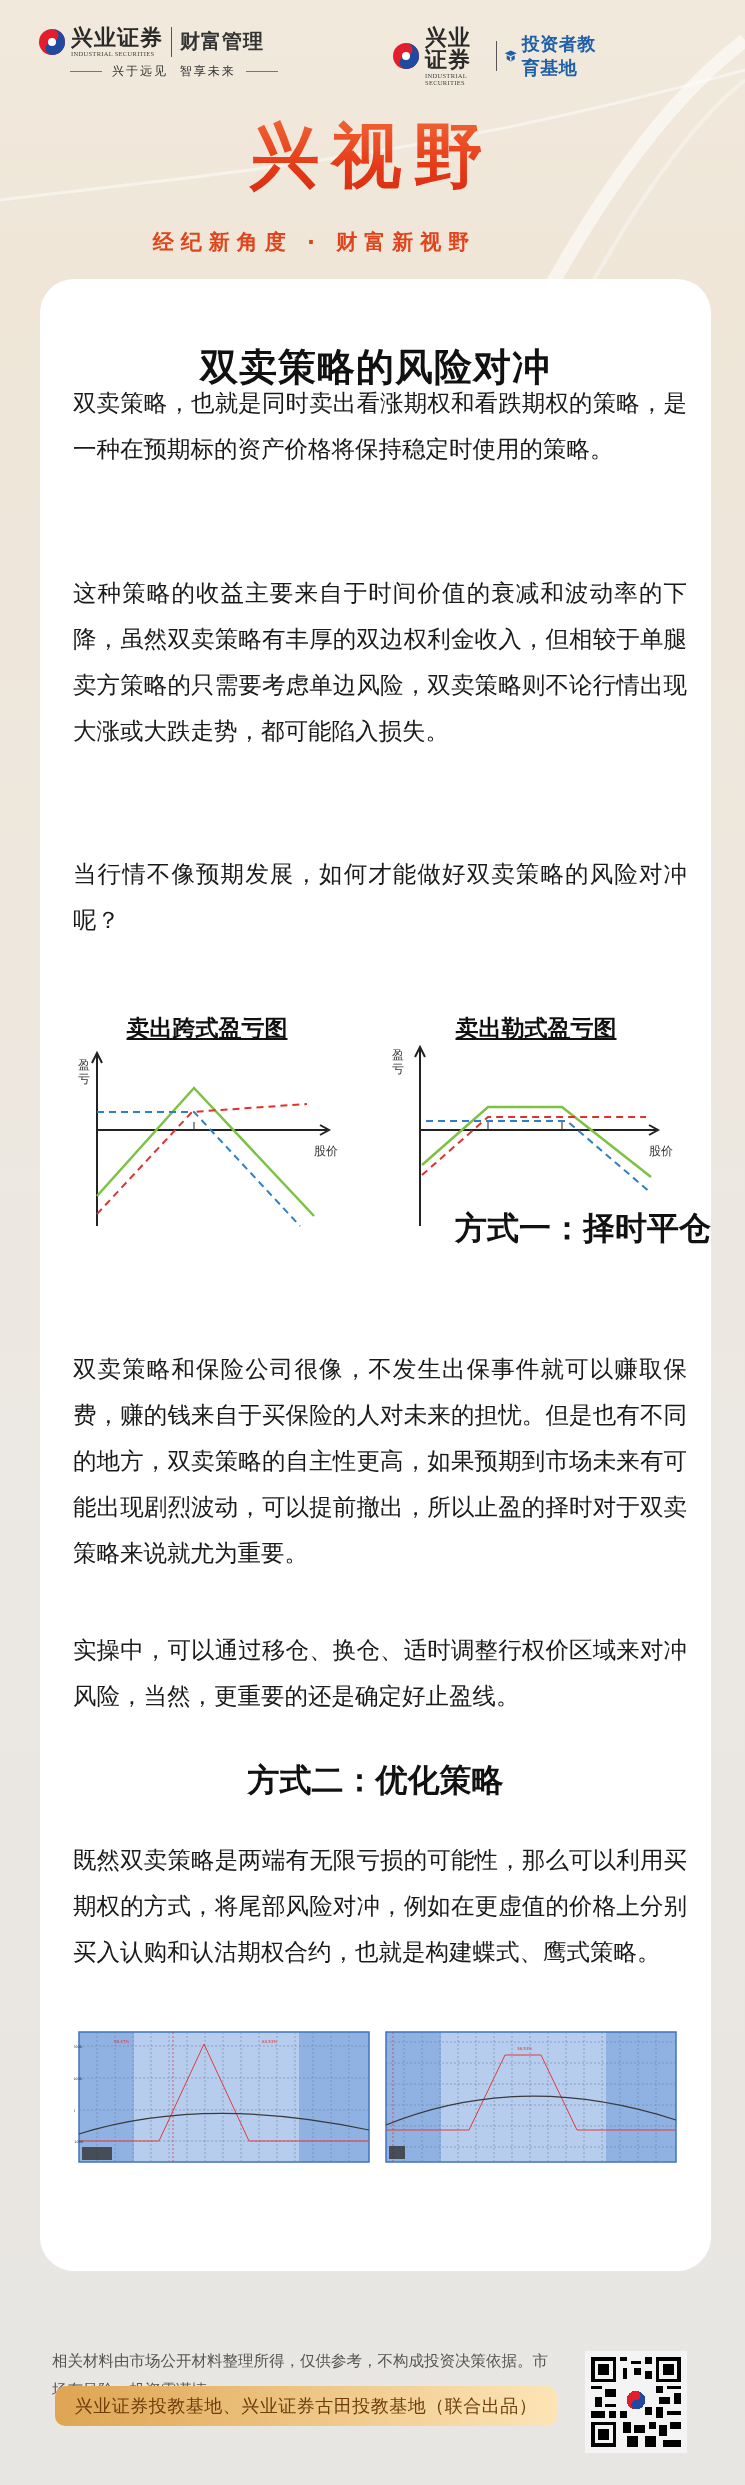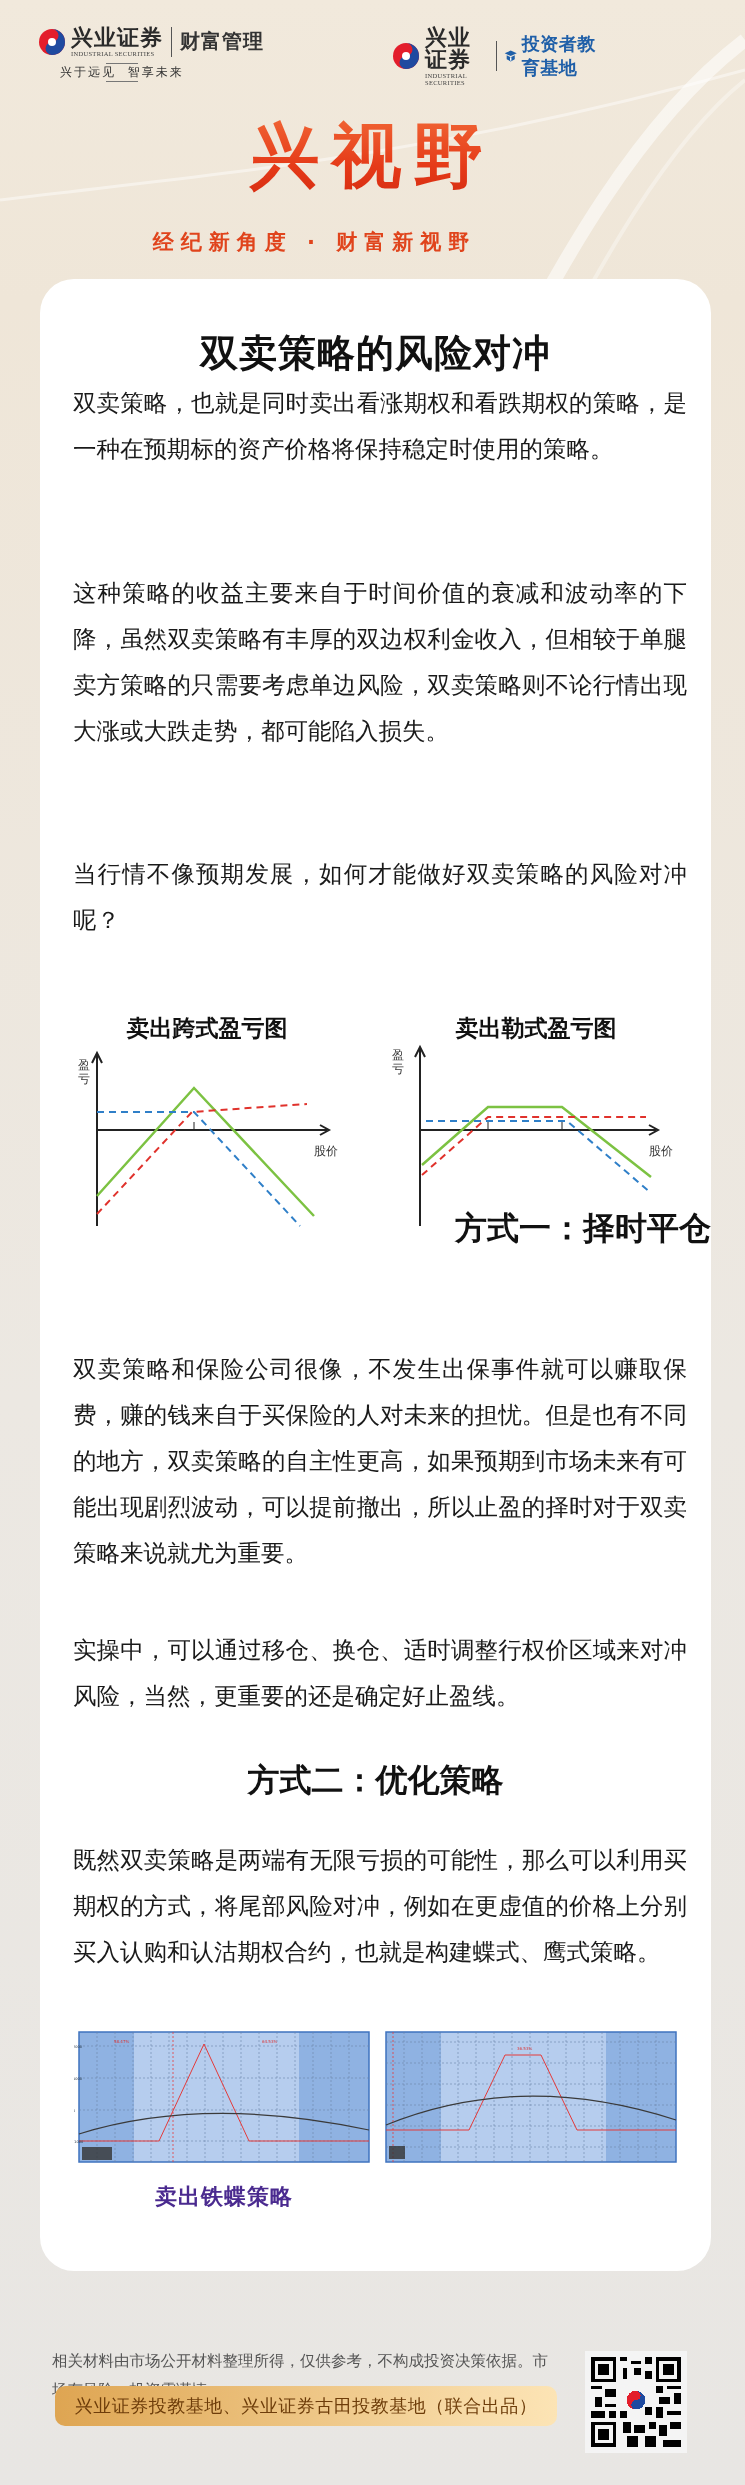--- a/index.html
+++ b/index.html
@@ -22,21 +22,21 @@
   .brand-right { left: 392px; top: 26px; }
   .logo-mark { width: 28px; height: 28px; flex: none; }
   .brand-text { margin-left: 5px; display: flex; flex-direction: column; line-height: 1; }
   .brand-cn { font-family: "DejaVu Serif", "Liberation Serif", serif; font-weight: bold; font-size: 22px; color: #2a2a2a; letter-spacing: 1px; }
   .brand-en { font-family: "Liberation Serif", serif; font-size: 6.5px; color: #444; letter-spacing: 0.3px; margin-top: 3px; }
   .brand-sep { width: 1px; height: 30px; background: #555; margin: 0 8px; }
   .brand-sub { font-family: "DejaVu Serif", "Liberation Serif", serif; font-weight: bold; font-size: 20px; color: #333; letter-spacing: 1px; }
   .edu-wrap { display: flex; align-items: center; }
   .edu-icon { width: 20px; height: 20px; margin-right: 4px; }
   .edu-text { font-weight: bold; font-size: 18px; color: #1f5fa8; letter-spacing: 0.5px; }
-  .slogan { position: absolute; left: 60px; top: 63px; display: flex; align-items: center; font-family: "DejaVu Serif", serif; font-size: 12px; color: #333; letter-spacing: 2px; flex-direction: column; }
+  .slogan { position: absolute; left: 60px; top: 63px; display: flex; align-items: center; font-family: "DejaVu Serif", serif; font-size: 12px; color: #333; letter-spacing: 2px; }
   .slogan .line { width: 32px; height: 1px; background: #777; margin: 0 10px; }
 
   
   .hero-title {
     position: absolute; top: 110px; left: 0; width: 745px; text-align: center;
     font-family: Liberation Mono, monospace; font-weight: bold;
     font-size: 70px; letter-spacing: 12px;
     color: #e6471f;
     background: linear-gradient(180deg, #f26a38 0%, #e53a18 60%, #d42a10 100%);
     -webkit-background-clip: text; background-clip: text; -webkit-text-fill-color: transparent;
@@ -45,37 +45,37 @@
     position: absolute; top: 228px; left: 0; width: 629px; text-align: center;
     font-size: 21px; font-weight: bold; color: #e0441c; letter-spacing: 7px;
   }
 
   
   .card {
     position: absolute; left: 40px; top: 279px; width: 671px; height: 1992px;
     background: #ffffff; border-radius: 34px;
   }
   .article-title {
-    position: absolute; top: 49px; left: 0; width: 671px; text-align: center;
+    position: absolute; top: 63px; left: 0; width: 671px; text-align: center;
     font-family: "DejaVu Serif", "Liberation Serif", serif; font-weight: bold;
     font-size: 38px; color: #111; letter-spacing: 1px;
   }
   .para {
     position: absolute; left: 33px; width: 614px;
     font-size: 23.5px; line-height: 46px; color: #1a1a1a; text-align: justify;
   }
   .section-heading {
     position: absolute; left: 0; width: 671px; text-align: center;
     font-family: "DejaVu Serif", "Liberation Serif", serif; font-weight: bold;
     font-size: 32px; color: #111;
   }
 
   
   .diagram { position: absolute; width: 330px; height: 240px; }
-  .diagram-title { position: absolute; top: 10px; left: 0; width: 330px; text-align: center; font-weight: bold; font-size: 23px; color: #111; }
+  .diagram-title { position: absolute; top: 10px; left: 0; width: 330px; text-align: center; font-weight: bold; font-size: 23px; color: #111; text-decoration: underline; }
   .diagram svg { position: absolute; left: 0; top: 0; }
 
   
   .strat { position: absolute; width: 300px; height: 200px; }
   .strat-chart { position: absolute; left: 0; top: 0; width: 300px; height: 140px; }
   .strat-label {
     position: absolute; top: 152px; left: 0; width: 300px; text-align: center;
     font-size: 22px; font-weight: bold; color: #4a2a8f; letter-spacing: 1px;
   }
 
@@ -226,21 +226,20 @@
       <path d="M5 104 Q 130 65 295 100" stroke="#3a3a3a" stroke-width="1.2" fill="none"></path>
       <line x1="99" y1="2" x2="99" y2="132" stroke="#e43a3a" stroke-width="0.8" stroke-dasharray="2,2"></line>
       <rect x="8" y="117" width="30" height="13" fill="#333" opacity="0.8"></rect>
       <text x="40" y="13" font-size="4" fill="#d33">58.47%</text>
       <text x="188" y="13" font-size="4" fill="#d33">64.53%</text>
       <text x="-1" y="18" font-size="3.5" fill="#234">2000</text>
       <text x="-1" y="50" font-size="3.5" fill="#234">1000</text>
       <text x="-1" y="82" font-size="3.5" fill="#234">0</text>
       <text x="-1" y="113" font-size="3.5" fill="#234">-1000</text>
     </svg>
-    <div class="strat-label">卖出铁蝶策略</div>
   </div>
 
   <div class="strat" style="left:341px; top:1751px;">
     <svg class="strat-chart" viewBox="0 0 300 140">
       <rect x="5" y="2" width="290" height="130" fill="#b6cdee"></rect>
       <rect x="5" y="2" width="55" height="130" fill="#8fb2e2"></rect>
       <rect x="225" y="2" width="70" height="130" fill="#8fb2e2"></rect>
       <rect x="5" y="2" width="290" height="130" fill="none" stroke="#3f73bf" stroke-width="1.5"></rect>
       <g stroke="#6d84a8" stroke-width="0.6" stroke-dasharray="2,2">
         <line x1="5" y1="12" x2="295" y2="12"></line>

